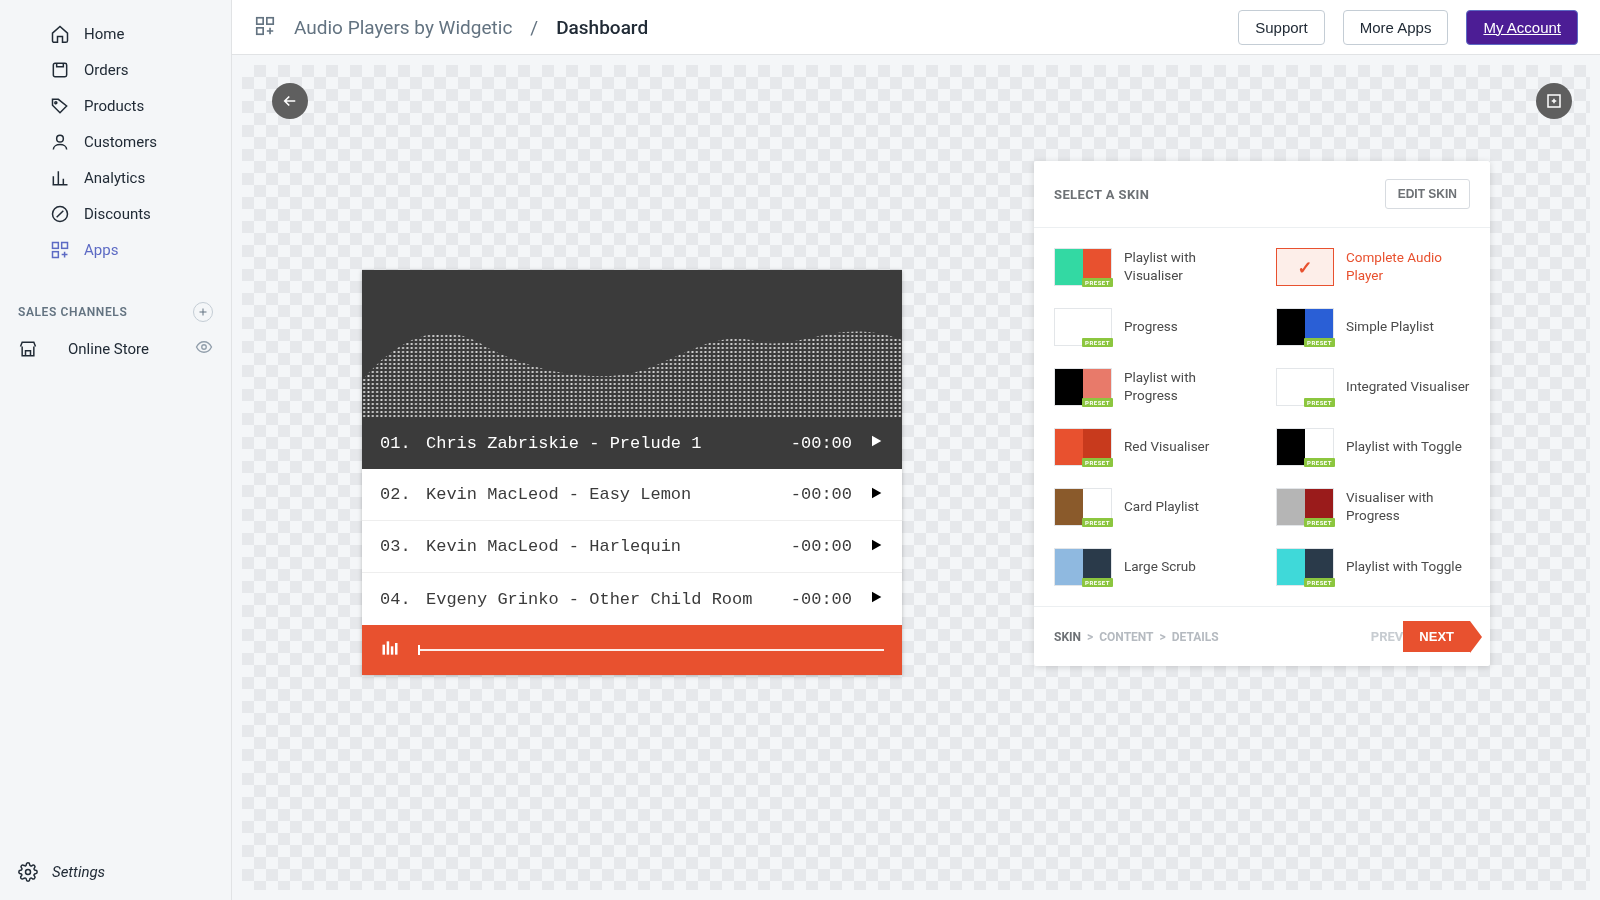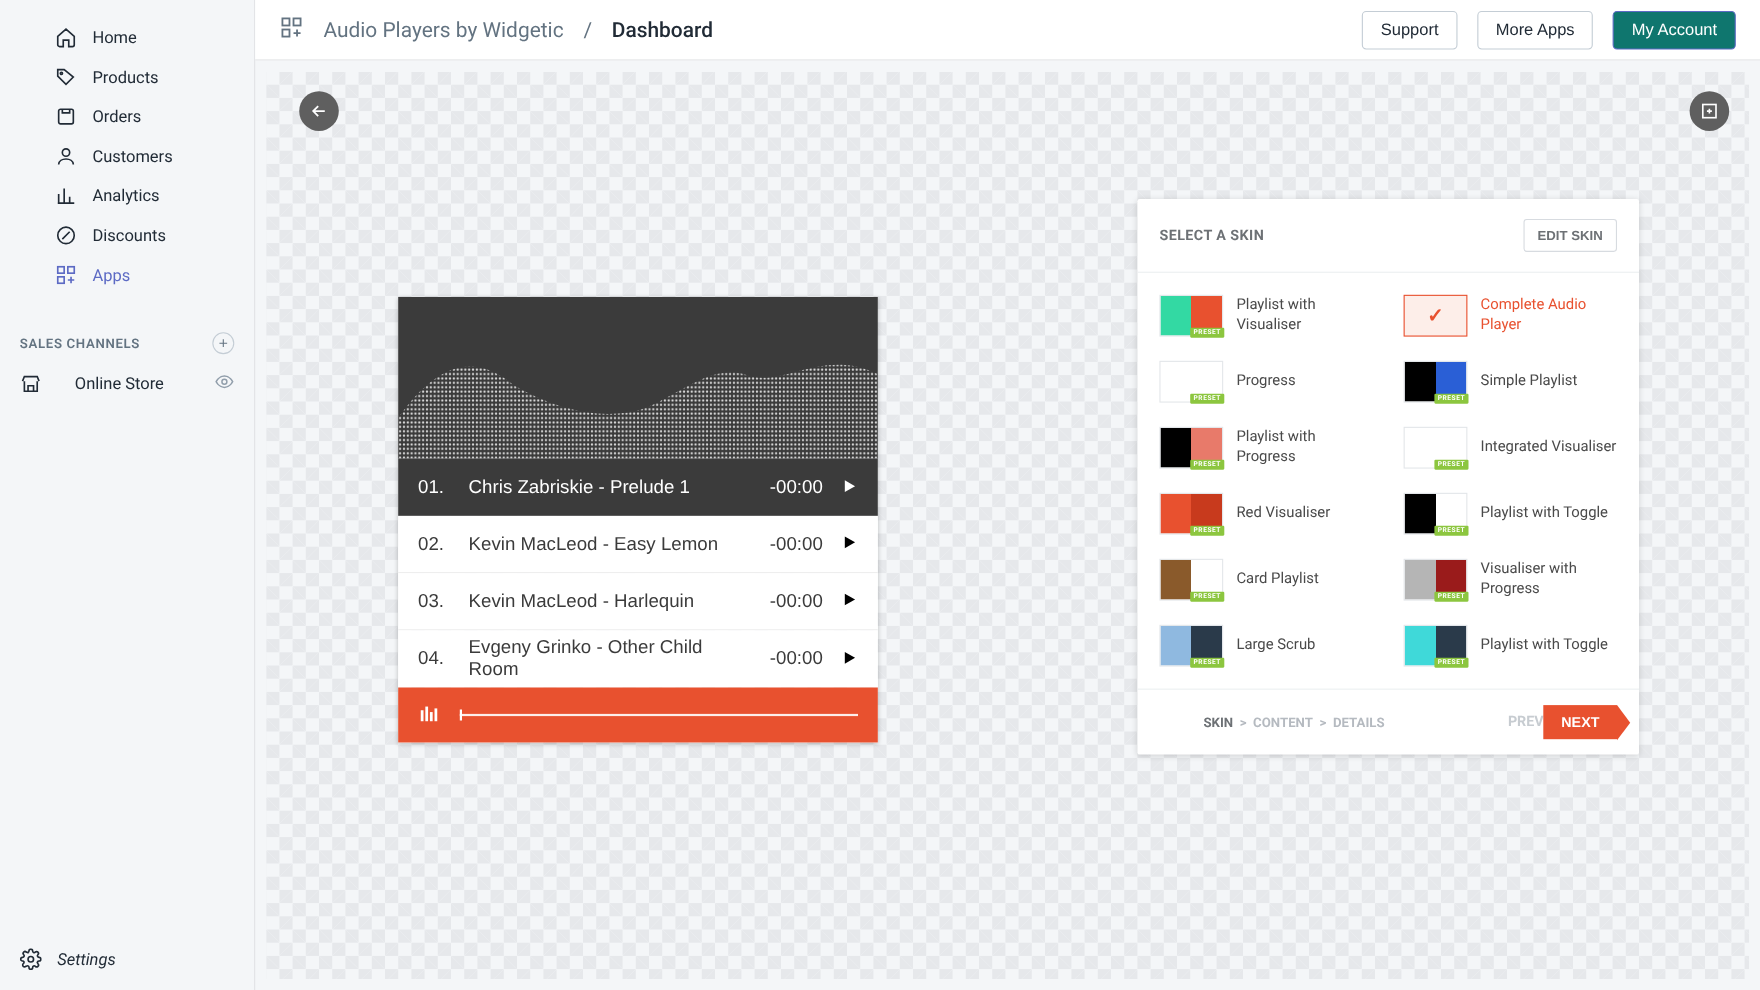--- a/index.html
+++ b/index.html
@@ -21,102 +21,102 @@
 
   
   .main { flex:1; display:flex; flex-direction:column; min-width:0;}
   .topbar { background:#fff; border-bottom:1px solid #e1e3e5; height:55px; display:flex; align-items:center; padding:0 22px; gap:18px;}
   .topbar .crumb-icon svg{ width:22px; height:22px; color:#637381;}
   .crumb-app { color:#637381; font-size:19px; }
   .crumb-sep { color:#637381; font-size:19px;}
   .crumb-page { color:#212b36; font-size:19px; font-weight:500;}
   .topbar .spacer { flex:1; }
   .btn { border:1px solid #c4cdd5; background:#fff; border-radius:4px; padding:8px 16px; font-size:15px; cursor:pointer; color:#212b36;}
-  .btn.primary { background:#0f766e; border-color:#5c6ac4; color:#fff;}
+  .btn.primary { background:#4c1d95; border-color:#5c6ac4; color:#fff;text-decoration:underline;}
 
   
   .canvas { flex:1; position:relative; padding:10px;
     background-color:#f4f6f8;
     background-image:
       linear-gradient(45deg,#e6e8eb 25%,transparent 25%),
       linear-gradient(-45deg,#e6e8eb 25%,transparent 25%),
       linear-gradient(45deg,transparent 75%,#e6e8eb 75%),
       linear-gradient(-45deg,transparent 75%,#e6e8eb 75%);
     background-size:24px 24px;
     background-position:0 0,0 12px,12px -12px,-12px 0;
     background-origin: content-box;
     background-clip: content-box;
   }
   .back-circle { position:absolute; top:28px; left:40px; width:36px; height:36px; border-radius:50%; background:#5f5f5f; display:flex; align-items:center; justify-content:center; color:#fff; cursor:pointer;}
   .back-circle svg{width:18px;height:18px;}
   .zoom-circle { position:absolute; top:28px; right:28px; width:36px; height:36px; border-radius:50%; background:#5f5f5f; display:flex; align-items:center; justify-content:center; color:#fff; cursor:pointer;}
   .zoom-circle svg{width:18px;height:18px;}
 
   
-  .player { position:absolute; top:215px; left:130px; width:436px; box-shadow:0 1px 4px rgba(0,0,0,.25); font-family: Liberation Sans, sans-serif;}
+  .player { position:absolute; top:215px; left:130px; width:540px; box-shadow:0 1px 4px rgba(0,0,0,.25); font-family: Liberation Mono, monospace;}
   .player .viz { height:147px; background:#3b3b3b; display:flex; align-items:flex-end; justify-content:center; overflow:hidden; position:relative;}
   .player .viz svg{width:100%; height:100%;}
   .track { display:flex; align-items:center; gap:16px; padding:0 18px; height:52px; background:#fff; color:#3b3b3b; border-bottom:1px solid #eee;}
   .track.first { background:#3b3b3b; color:#fff; border-bottom:none;}
   .track .num { font-size:17px; width:30px; font-weight:500;}
   .track .title { font-size:17px; flex:1;}
   .track .time { font-size:17px;}
   .track .play-icon svg{width:16px;height:16px;}
   .player .progress { height:50px; background:#e8512f; display:flex; align-items:center; padding:0 18px; gap:18px;}
   .progress .bars svg{width:20px;height:20px;color:#fff;}
   .progress .rail { flex:1; height:2px; background:rgba(255,255,255,.9); position:relative;}
   .progress .rail::before{content:'';position:absolute;left:0;top:-4px;width:2px;height:10px;background:#fff;}
 
   
-  .panel { position:absolute; top:126px; right:110px; width:456px; background:#fff; box-shadow:0 1px 6px rgba(0,0,0,.15); border-radius:2px;}
+  .panel { position:absolute; top:106px; right:110px; width:456px; background:#fff; box-shadow:0 1px 6px rgba(0,0,0,.15); border-radius:2px;}
   .panel-header{ display:flex; align-items:center; justify-content:space-between; padding:18px 20px; border-bottom:1px solid #eceff1;}
   .panel-header .title{ font-size:13px; font-weight:700; color:#6d7175; letter-spacing:.4px;}
   .edit-btn{ border:1px solid #d7dbe0; background:#fff; border-radius:3px; font-size:12px; font-weight:700; color:#6d7175; padding:7px 12px; cursor:pointer;}
   .skins { display:grid; grid-template-columns:1fr 1fr; gap:22px 28px; padding:20px 20px;}
   .skin { display:flex; align-items:center; gap:12px; cursor:pointer;}
   .skin .thumb{ width:58px; height:38px; border:1px solid #e3e6e9; position:relative; flex-shrink:0;}
   .skin .thumb .tag{ position:absolute; bottom:-2px; right:-2px; background:#8cc63f; color:#fff; font-size:6px; font-weight:700; padding:1px 3px; letter-spacing:.5px; border-radius:1px;}
   .skin .label{ font-size:13.5px; color:#4a4a4a; line-height:1.3;}
   .skin.selected .thumb{ border:1px solid #e8512f;}
   .skin.selected .thumb::after{content:'✓'; position:absolute; inset:0; display:flex; align-items:center; justify-content:center; color:#e8512f; font-size:18px; font-weight:700;}
   .skin.selected .label{ color:#e8512f;}
   .panel-footer{ display:flex; align-items:center; padding:14px 20px; border-top:1px solid #eceff1;}
   .steps{ font-size:12px; font-weight:700; color:#b5bac0; display:flex; gap:6px;}
-  .steps .active{ color:#6d7175;margin-left:40px;}
+  .steps .active{ color:#6d7175;}
   .panel-footer .spacer{flex:1;}
   .prev{ font-size:13px; font-weight:700; color:#c7ccd1; margin-right:0;}
   .next{ background:#e8512f; color:#fff; font-size:13px; font-weight:700; padding:8px 16px; border:none; cursor:pointer; position:relative;}
   .next::after{content:''; position:absolute; right:-12px; top:0; bottom:0; width:0; height:0; border-top:16px solid transparent; border-bottom:16px solid transparent; border-left:12px solid #e8512f;}
 </style>
 </head>
 <body>
 
 <div class="app">
 
   <aside class="sidebar">
     <nav class="nav">
       <div class="nav-item">
         <svg viewBox="0 0 24 24" fill="none" stroke="currentColor" stroke-width="1.8">
             <path d="M3 11l9-8 9 8v9a2 2 0 0 1-2 2h-4v-7h-6v7H5a2 2 0 0 1-2-2z"></path>
           </svg>
         <span>Home</span>
       </div>
       <div class="nav-item">
         <svg viewBox="0 0 24 24" fill="none" stroke="currentColor" stroke-width="1.8">
+            <rect x="4" y="4" width="16" height="16" rx="2"></rect>
+            <path d="M8 4v4h8V4"></path>
+          </svg>
+        <span>Orders</span>
+      </div>
+      <div class="nav-item">
+        <svg viewBox="0 0 24 24" fill="none" stroke="currentColor" stroke-width="1.8">
             <path d="M20 12l-8 8-9-9V4h7z"></path>
             <circle cx="7" cy="8" r="1.2"></circle>
           </svg>
         <span>Products</span>
-      </div>
-      <div class="nav-item">
-        <svg viewBox="0 0 24 24" fill="none" stroke="currentColor" stroke-width="1.8">
-            <rect x="4" y="4" width="16" height="16" rx="2"></rect>
-            <path d="M8 4v4h8V4"></path>
-          </svg>
-        <span>Orders</span>
       </div>
       <div class="nav-item">
         <svg viewBox="0 0 24 24" fill="none" stroke="currentColor" stroke-width="1.8">
             <circle cx="12" cy="8" r="4"></circle>
             <path d="M4 21c0-4 4-6 8-6s8 2 8 6"></path>
           </svg>
         <span>Customers</span>
       </div>
       <div class="nav-item">
         <svg viewBox="0 0 24 24" fill="none" stroke="currentColor" stroke-width="1.8">

